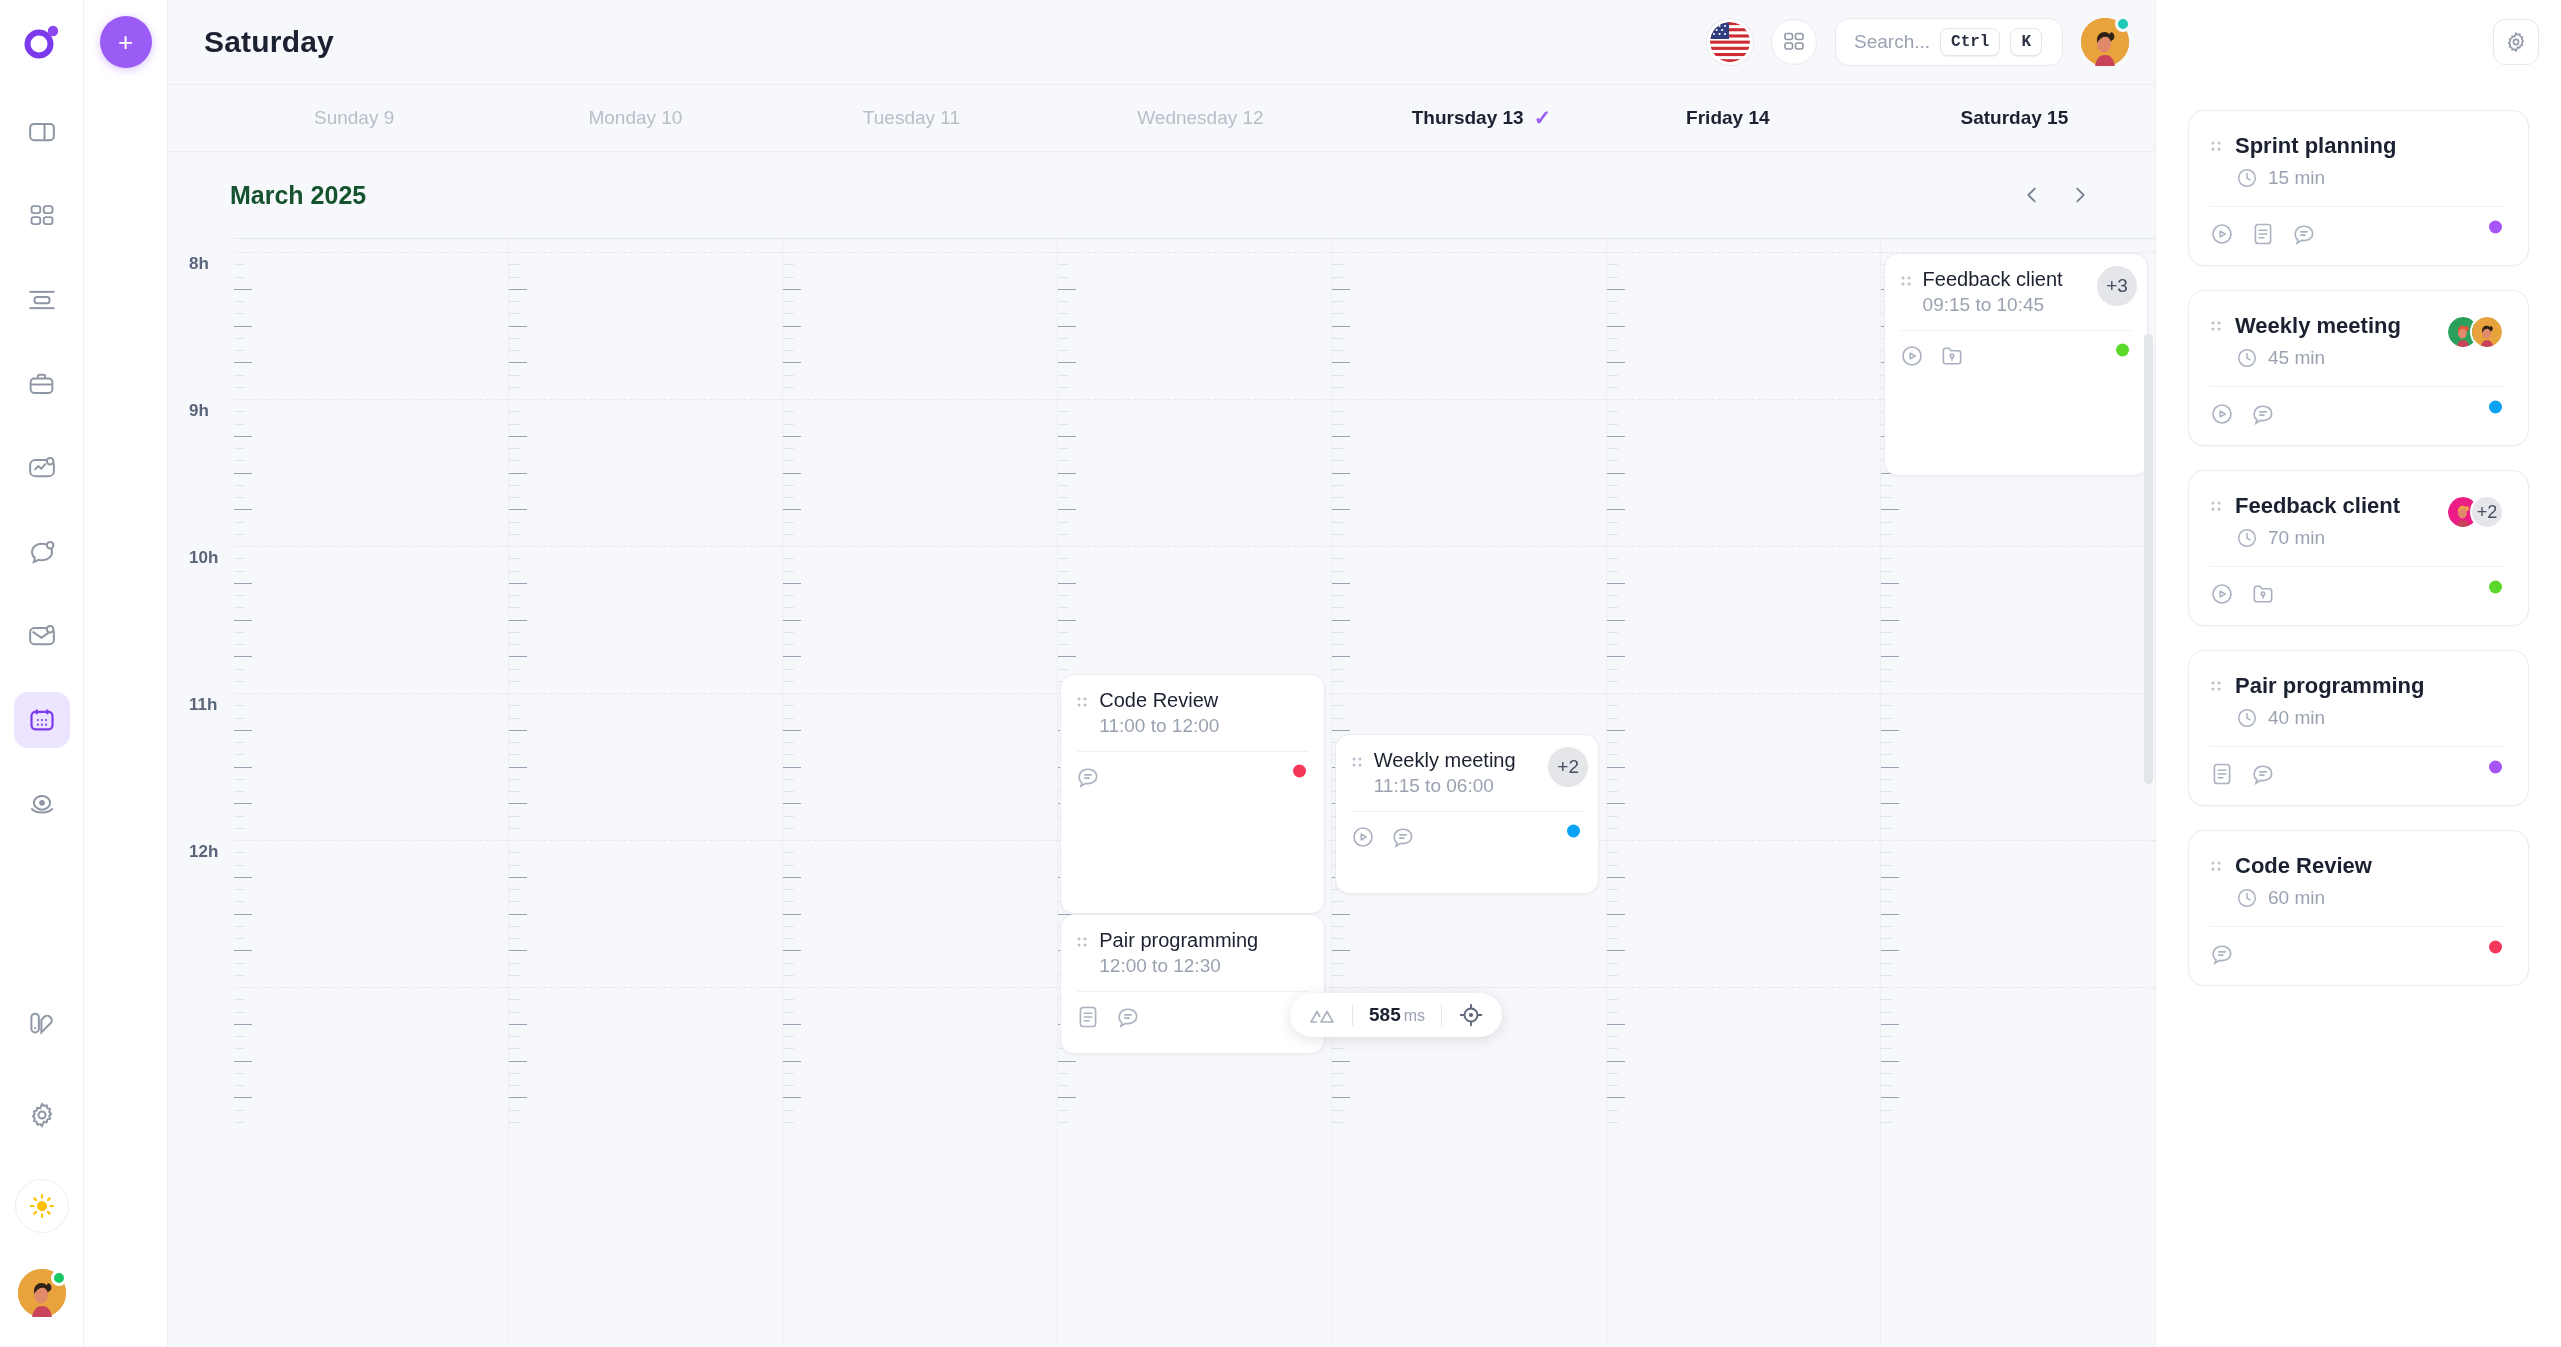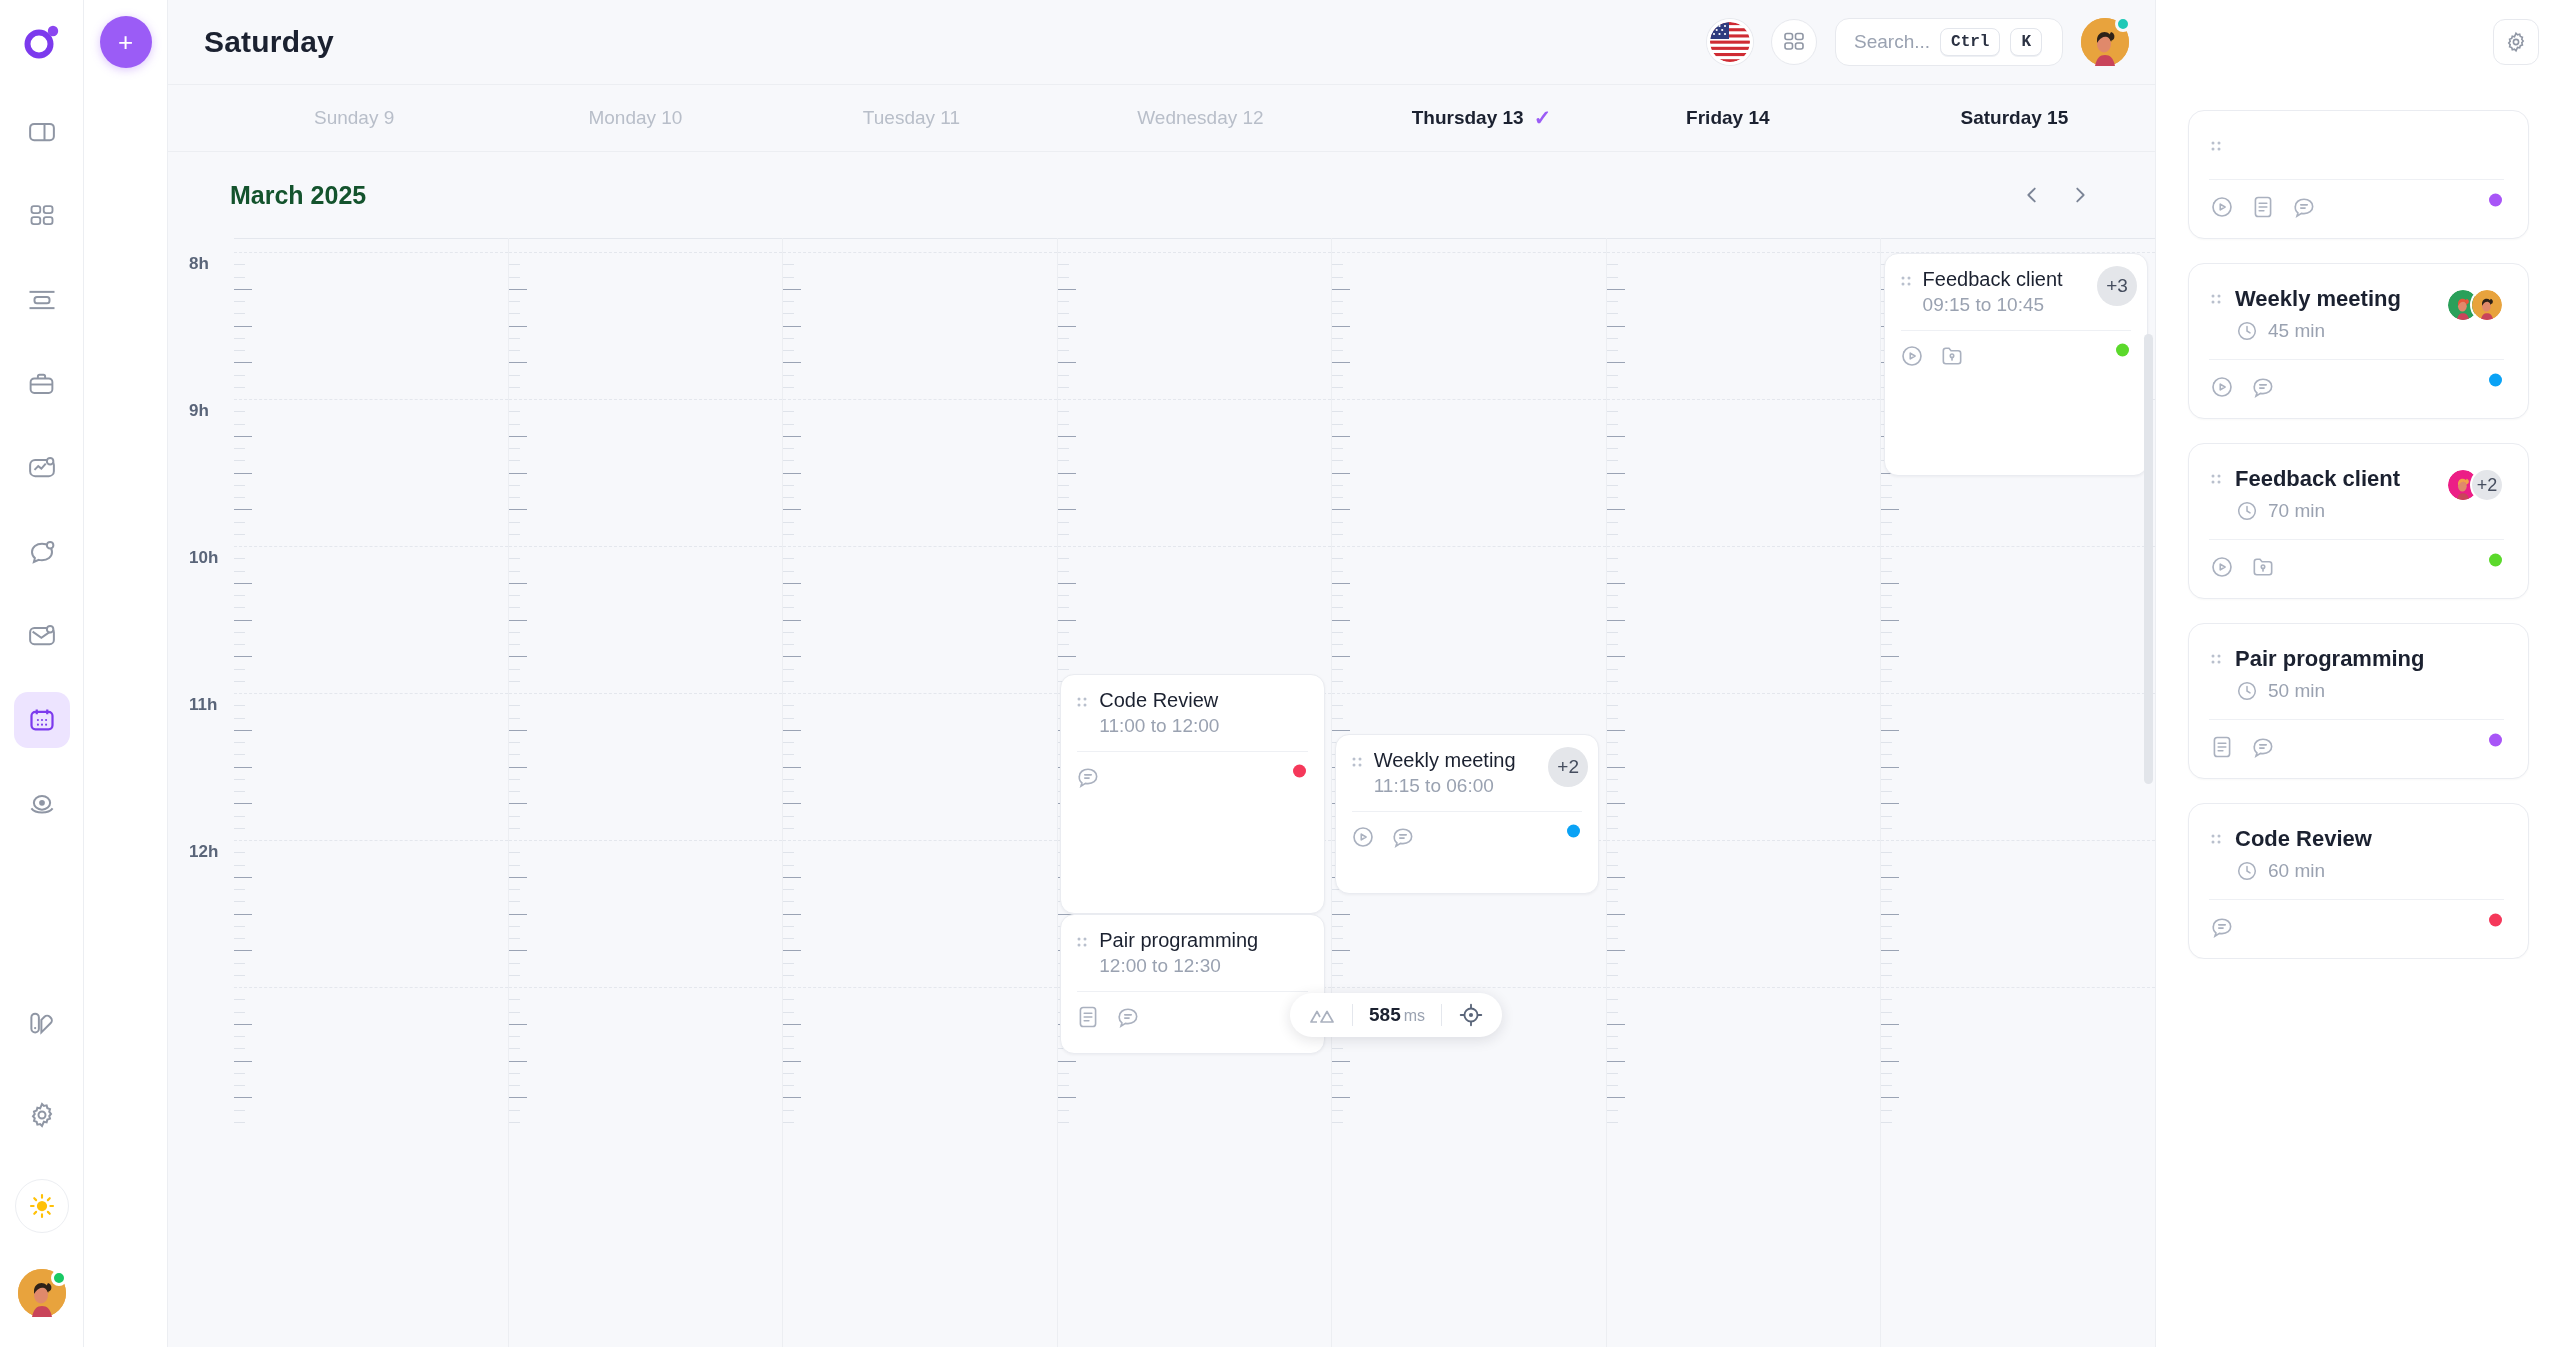--- a/index.html
+++ b/index.html
@@ -1108,20 +1108,32 @@
     </div>
     <div class="rp-list" id="pendingList">
         <div class="pcard">
     <div class="pc-top">
       <span class="drag"><svg width="14" height="22" viewBox="0 0 14 22" fill="#b9c0cd">
     <circle cx="4" cy="6" r="1.5"></circle>
                 <circle cx="10" cy="6" r="1.5"></circle>
     <circle cx="4" cy="12" r="1.5"></circle>
                 <circle cx="10" cy="12" r="1.5"></circle>
               </svg></span>
+      <div class="pc-main">
+        <div class="pc-title">Sprint planning</div>
+        <div class="pc-dur">
+          <span class="ico">
+                  <svg width="24" height="24" viewBox="0 0 24 24" fill="none" stroke="#aab1bf" stroke-width="1.5">
+                    <circle cx="12" cy="12" r="8.3"></circle>
+                    <path d="M12 7.6V12l3 1.9" stroke-linecap="round"></path>
+                  </svg>
+                </span>
+                <span>15 min</span>
+        </div>
+      </div>
       <div class="pc-avatars"></div>
     </div>
     <div class="pc-div"></div>
     <div class="pc-actions">
       <span class="ico">
               <svg width="26" height="26" viewBox="0 0 24 24" fill="none" stroke="#aab1bf" stroke-width="1.5">
                 <circle cx="12" cy="12" r="8.3"></circle>
                 <path d="M10.4 9.3l4.4 2.7-4.4 2.7z" stroke-linejoin="round"></path>
                 <path d="M4.6 8.3l.01 0" stroke-linecap="round"></path>
               </svg>
@@ -1256,21 +1268,21 @@
               </svg></span>
       <div class="pc-main">
         <div class="pc-title">Pair programming</div>
         <div class="pc-dur">
           <span class="ico">
                   <svg width="24" height="24" viewBox="0 0 24 24" fill="none" stroke="#aab1bf" stroke-width="1.5">
                     <circle cx="12" cy="12" r="8.3"></circle>
                     <path d="M12 7.6V12l3 1.9" stroke-linecap="round"></path>
                   </svg>
                 </span>
-                <span>50 min</span>
+                <span>40 min</span>
         </div>
       </div>
       <div class="pc-avatars"></div>
     </div>
     <div class="pc-div"></div>
     <div class="pc-actions">
       <span class="ico">
               <svg width="26" height="26" viewBox="0 0 24 24" fill="none" stroke="#aab1bf" stroke-width="1.5">
                 <rect x="5" y="3.2" width="14" height="17.6" rx="2.6"></rect>
                 <path d="M8.5 8.5h7M8.5 12h7M8.5 15.5h4.3" stroke-linecap="round"></path>

